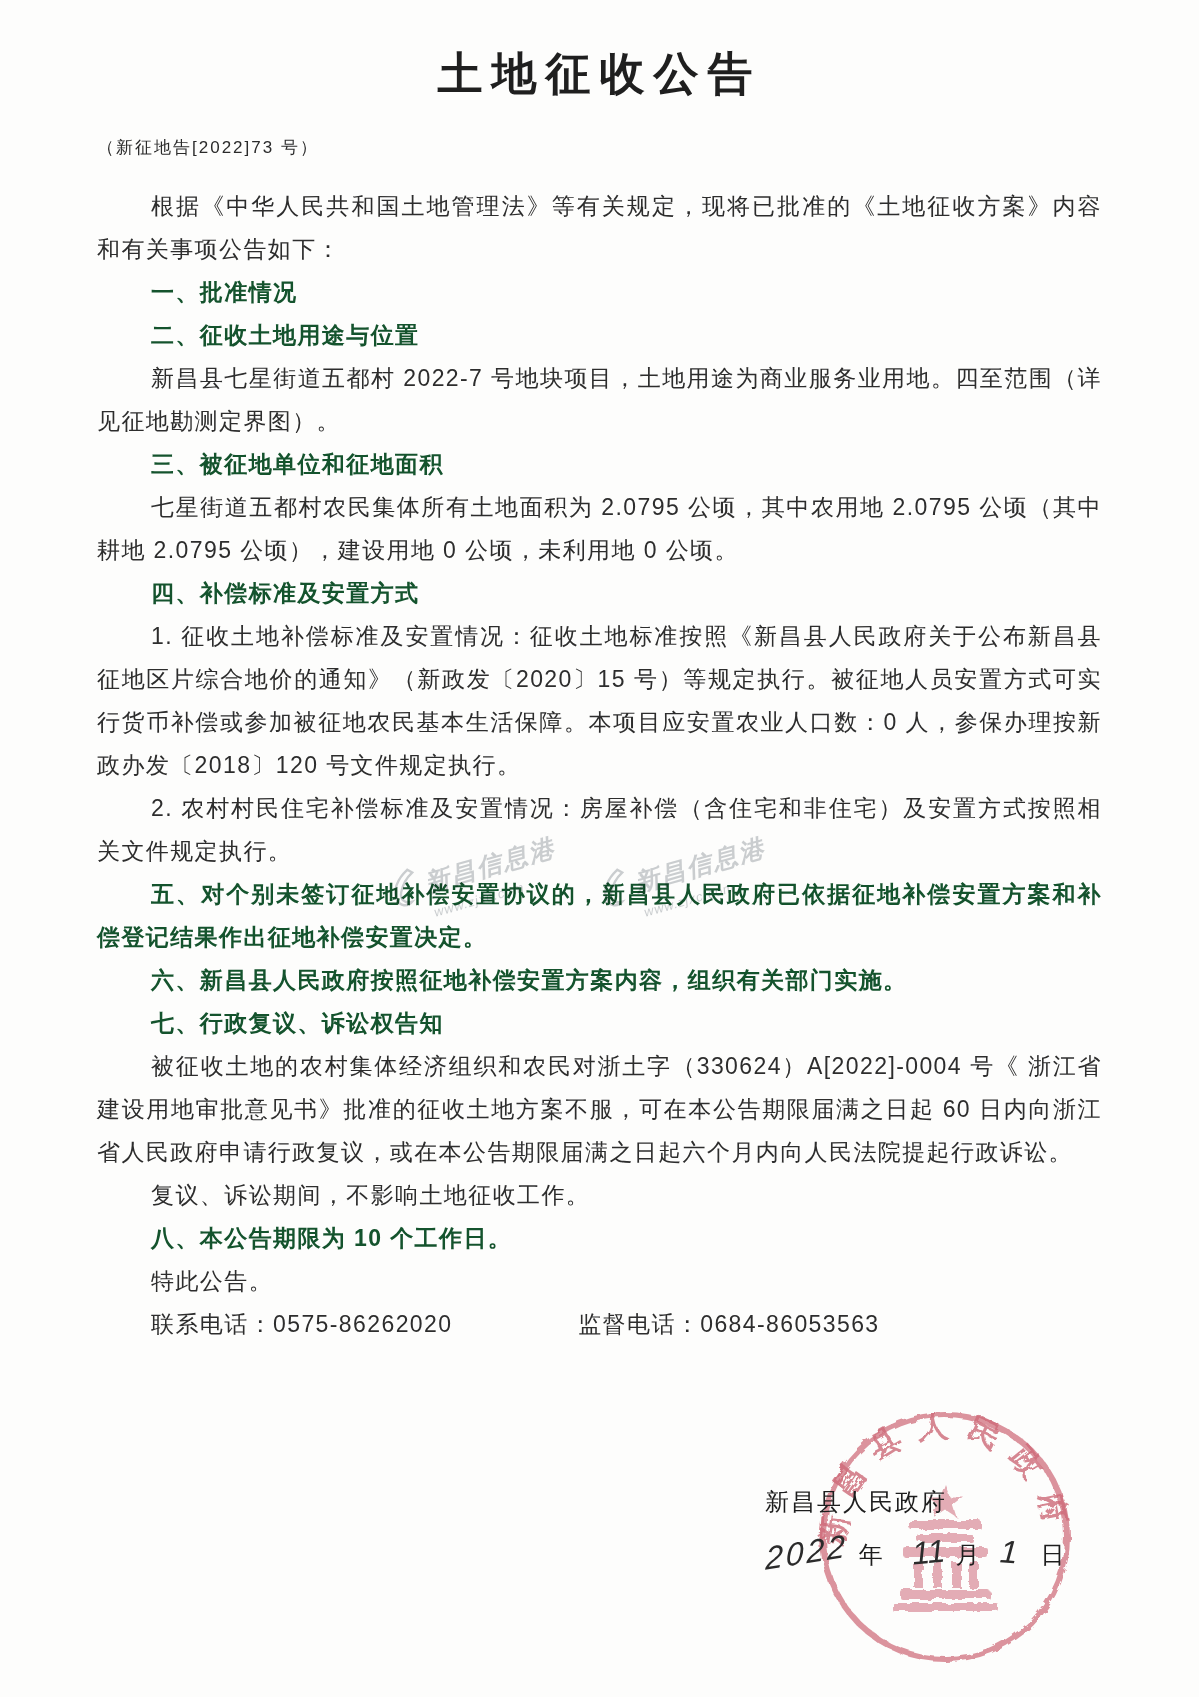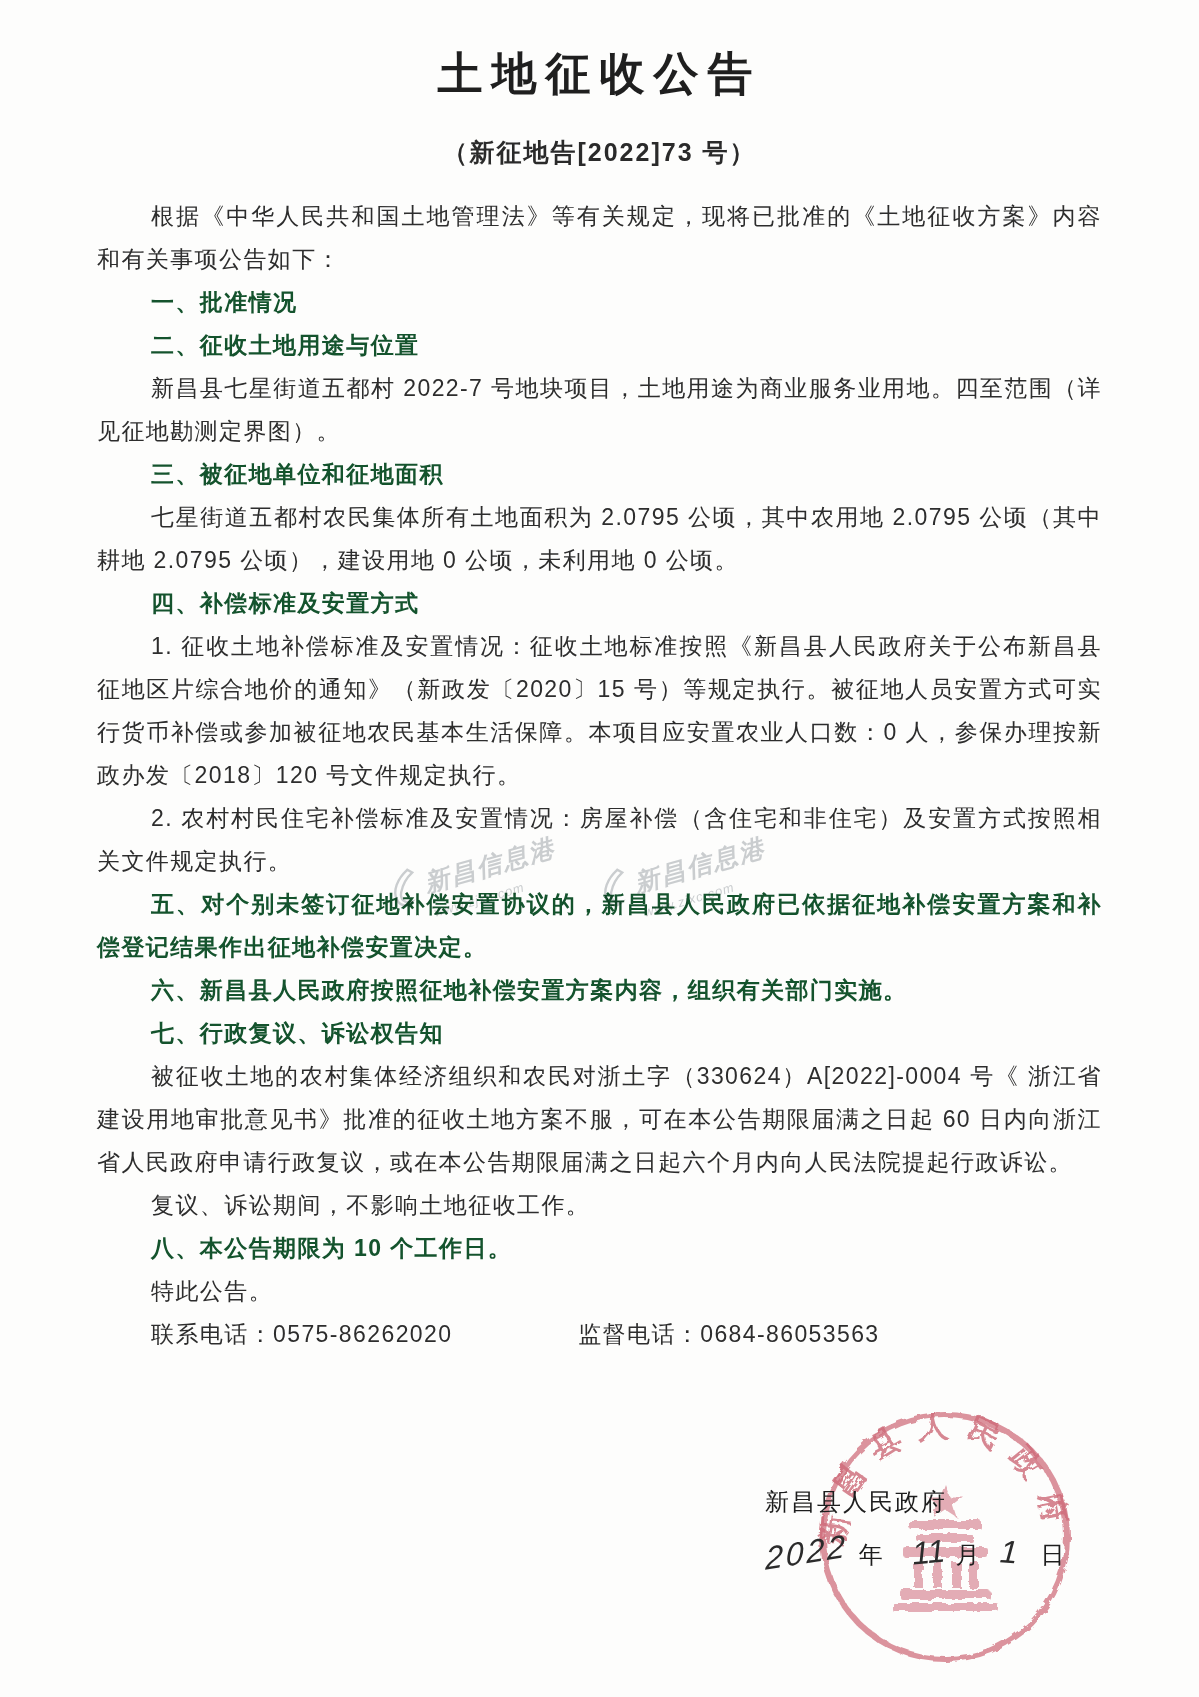--- a/index.html
+++ b/index.html
@@ -8,22 +8,22 @@
     background:#fdfdfc;overflow:hidden;
     font-family:"Liberation Sans","DejaVu Sans",sans-serif;
     color:#2d2d2d;
   }
   .content{position:absolute;left:97px;top:44px;width:1005px;z-index:2;}
   .title{
     font-size:45px;font-weight:700;text-align:center;
     letter-spacing:9px;color:#1f1f1f;margin:0;
   }
   .docno{
-    margin:32px 0 0 0;font-size:25px;text-align:center;
-    letter-spacing:2px;color:#2a2a2a;font-weight:700;
+    margin:32px 0 0 0;font-size:17px;text-align:left;
+    letter-spacing:2px;color:#2a2a2a;font-weight:400;
   }
   .body-text{margin-top:26px;font-size:23px;line-height:43px;letter-spacing:1.4px;text-align:justify;}
   .para{margin:0;text-indent:2.35em;}
   .para.bold{font-weight:700;color:#14532d;}
   .contact-line{margin:0;text-indent:2.35em;white-space:nowrap;}
   .contact-line .phone2{margin-left:118px;}
   
   .sig{position:absolute;left:765px;top:1486px;width:310px;text-align:left;z-index:7;color:#1d1d1d;}
   .sig-name{font-size:24px;letter-spacing:2px;margin:0;}
   .sig-date{margin-top:16px;font-size:24px;white-space:nowrap;}

